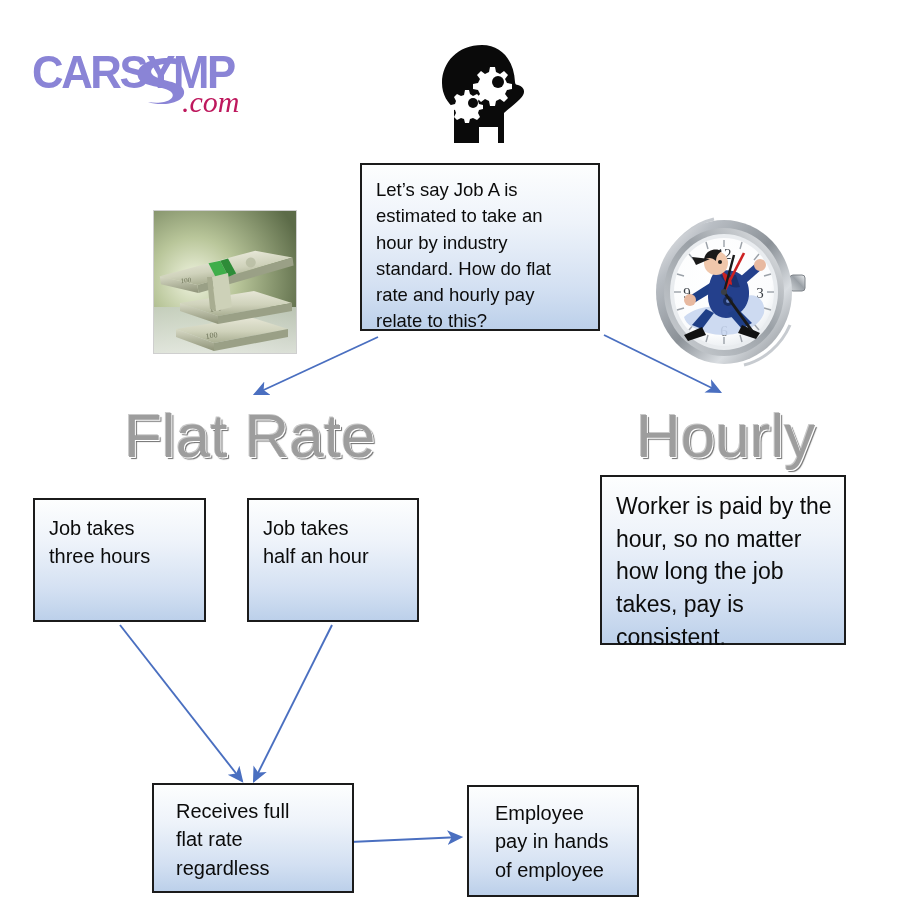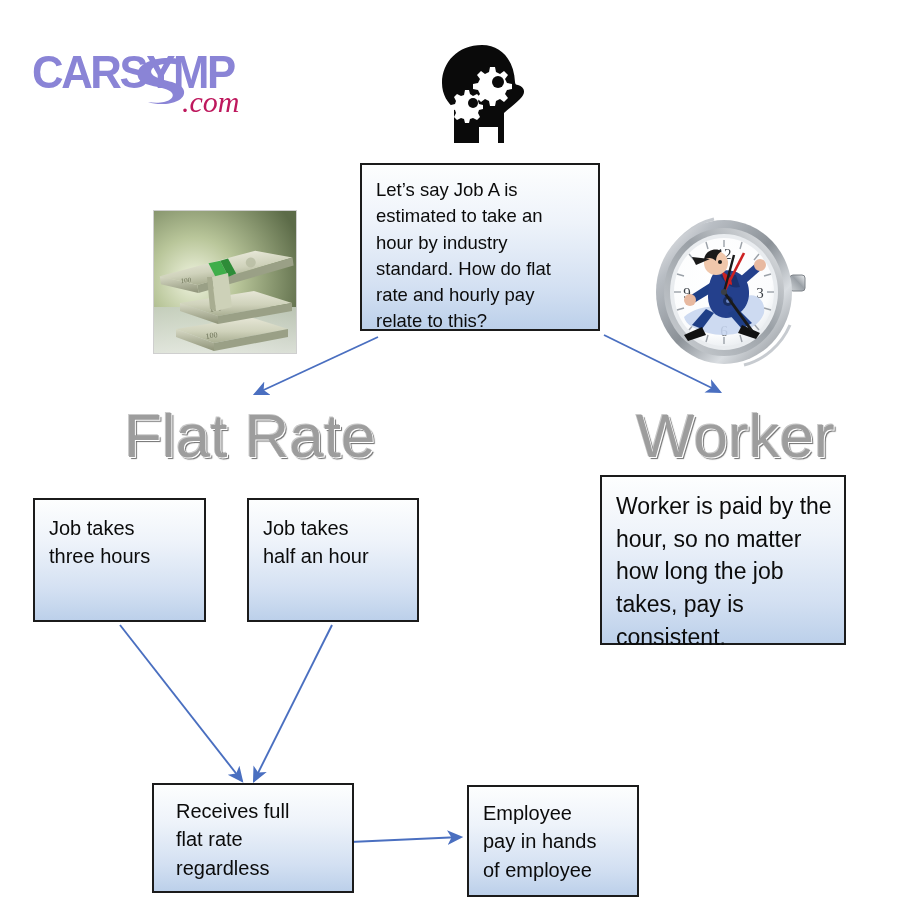--- a/index.html
+++ b/index.html
@@ -146,21 +146,21 @@
     width: 202px;
     height: 110px;
     padding: 12px 0 0 22px;
     font-size: 20px;
   }
   #box-employee-pay {
     left: 467px;
     top: 760px;
     width: 172px;
     height: 112px;
-    padding: 12px 0 0 14px;
+    padding: 12px 0 0 26px;
     font-size: 20px;
   }
 
   
   .section-heading {
     position: absolute;
     font-family: "Liberation Sans", sans-serif;
     font-weight: normal;
     font-size: 62px;
     line-height: 1;
@@ -381,21 +381,21 @@
     <g stroke="#4a6fc0" stroke-width="1.9" fill="none" marker-end="url(#ah)">
       <line x1="378" y1="312" x2="255" y2="369"></line>
       <line x1="604" y1="310" x2="720" y2="367"></line>
       <line x1="120" y1="600" x2="242" y2="756"></line>
       <line x1="332" y1="600" x2="254" y2="756"></line>
       <line x1="328" y1="818" x2="461" y2="812"></line>
     </g>
   </svg>
 
   <div class="section-heading" id="heading-flat-rate">Flat Rate</div>
-  <div class="section-heading" id="heading-hourly">Worker</div>
+  <div class="section-heading" id="heading-hourly">Hourly</div>
 
   <div class="flow-box" id="box-question">
     <span class="box-text">Let’s say Job A is estimated to take an hour by industry standard. How do flat rate and hourly pay relate to this?</span>
   </div>
 
   <div class="flow-box" id="box-three-hours">
     <span class="box-text">Job takes
 three hours</span>
   </div>
 

